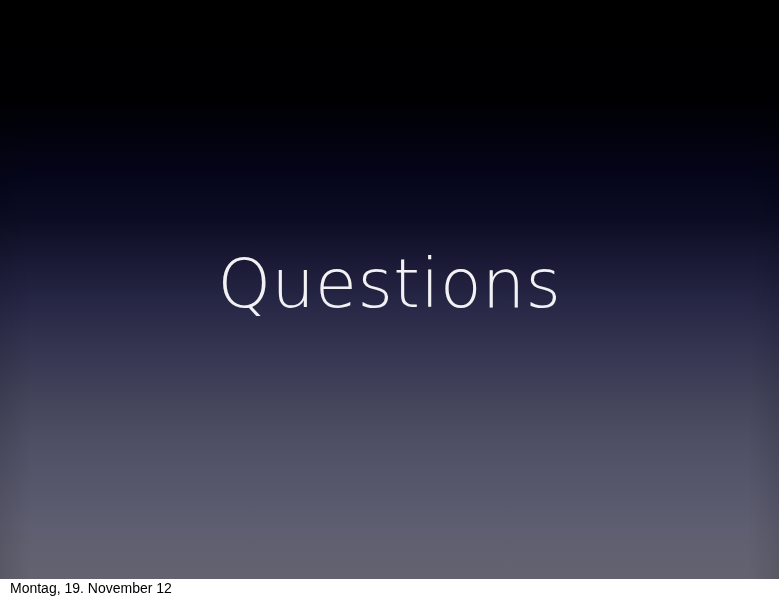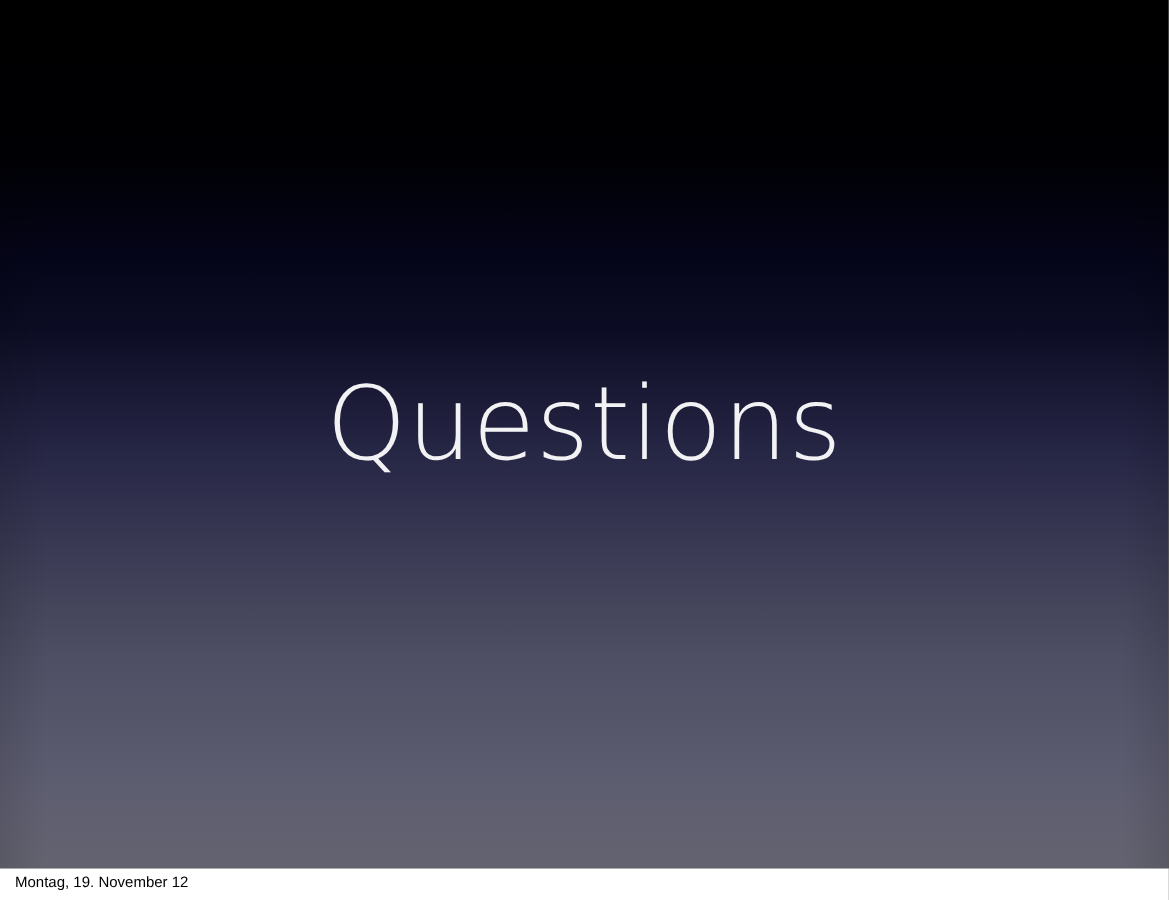--- a/index.html
+++ b/index.html
@@ -13,21 +13,22 @@
     height: 600px;
     overflow: hidden;
     font-family: "Liberation Sans", sans-serif;
     -webkit-font-smoothing: antialiased;
   }
 
   .presentation-viewer {
     position: relative;
     width: 779px;
     height: 600px;
-    background: #a3a3a3;
+    background: #14b8a6;
+    border-radius: 20px;
   }
 
   
   .slide {
     position: absolute;
     left: 0;
     top: 0;
     width: 779px;
     height: 579px;
     overflow: hidden;
@@ -110,21 +111,21 @@
     width: 779px;
     height: 21px;
     background: #ffffff;
   }
 
   .footer-date {
     position: absolute;
     left: 10px;
     top: 3px;
     font-family: "Liberation Sans", sans-serif;
-    font-size: 10px;
+    font-size: 14px;
     line-height: 13px;
     color: #000000;
     white-space: nowrap;
   }
 </style>
 </head>
 <body>
 
 <div class="presentation-viewer">
 

